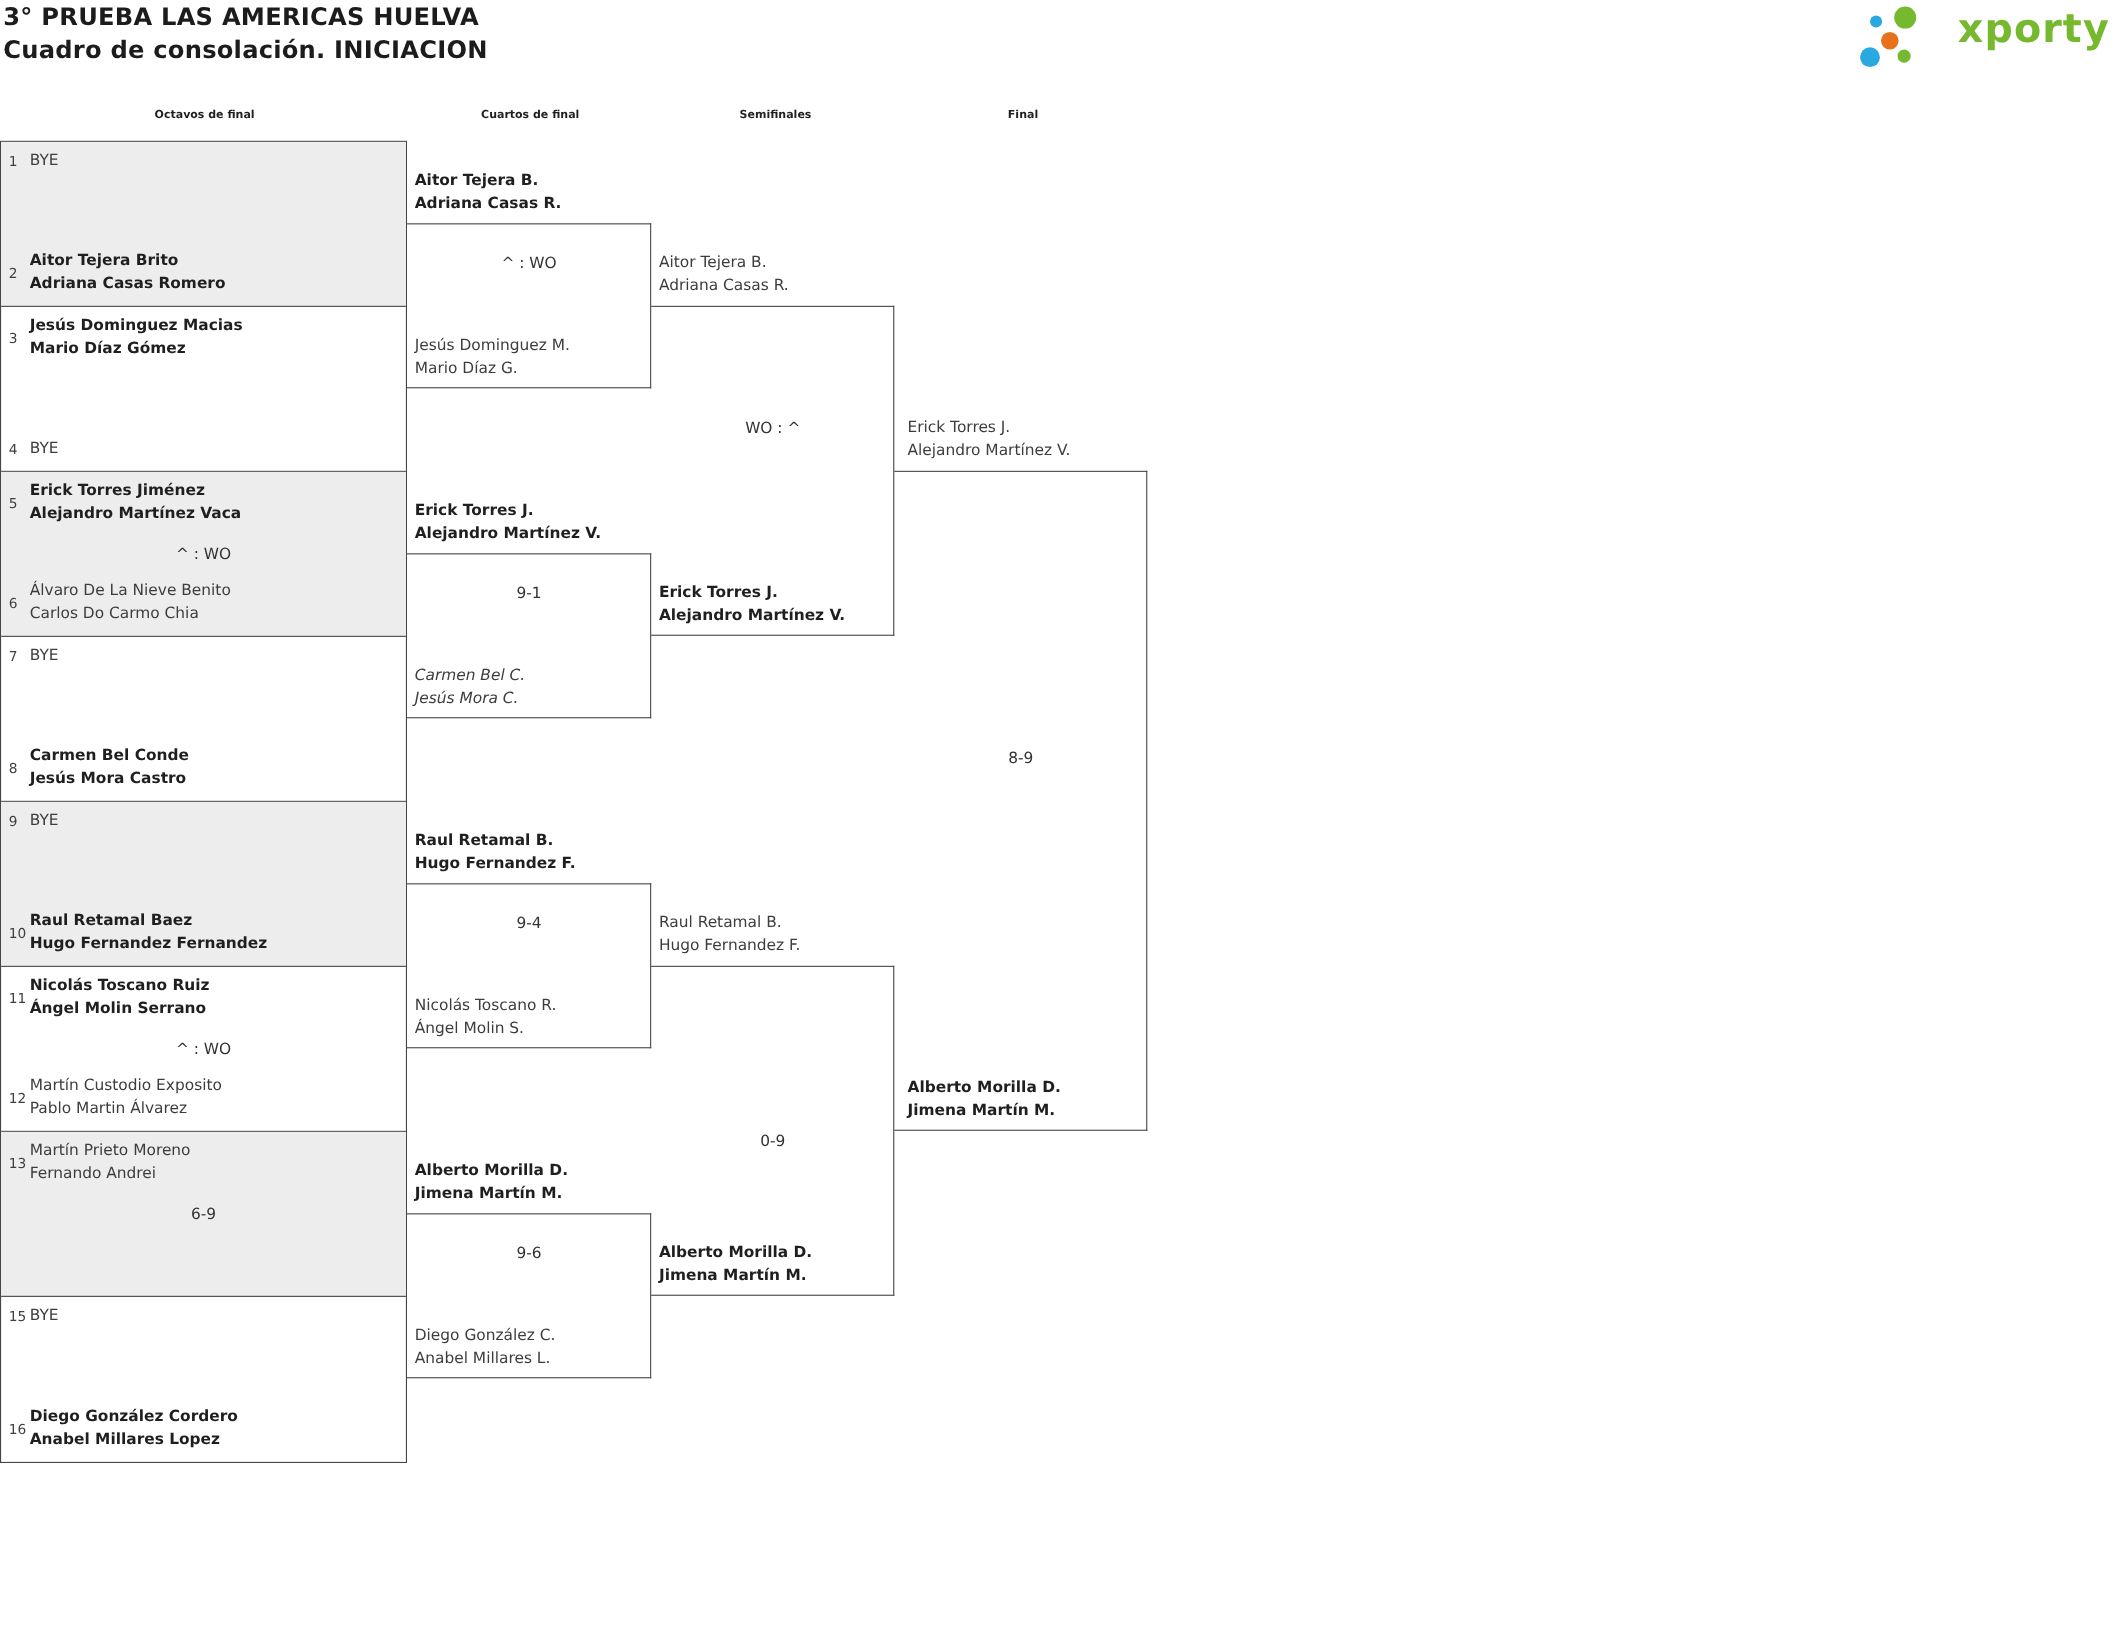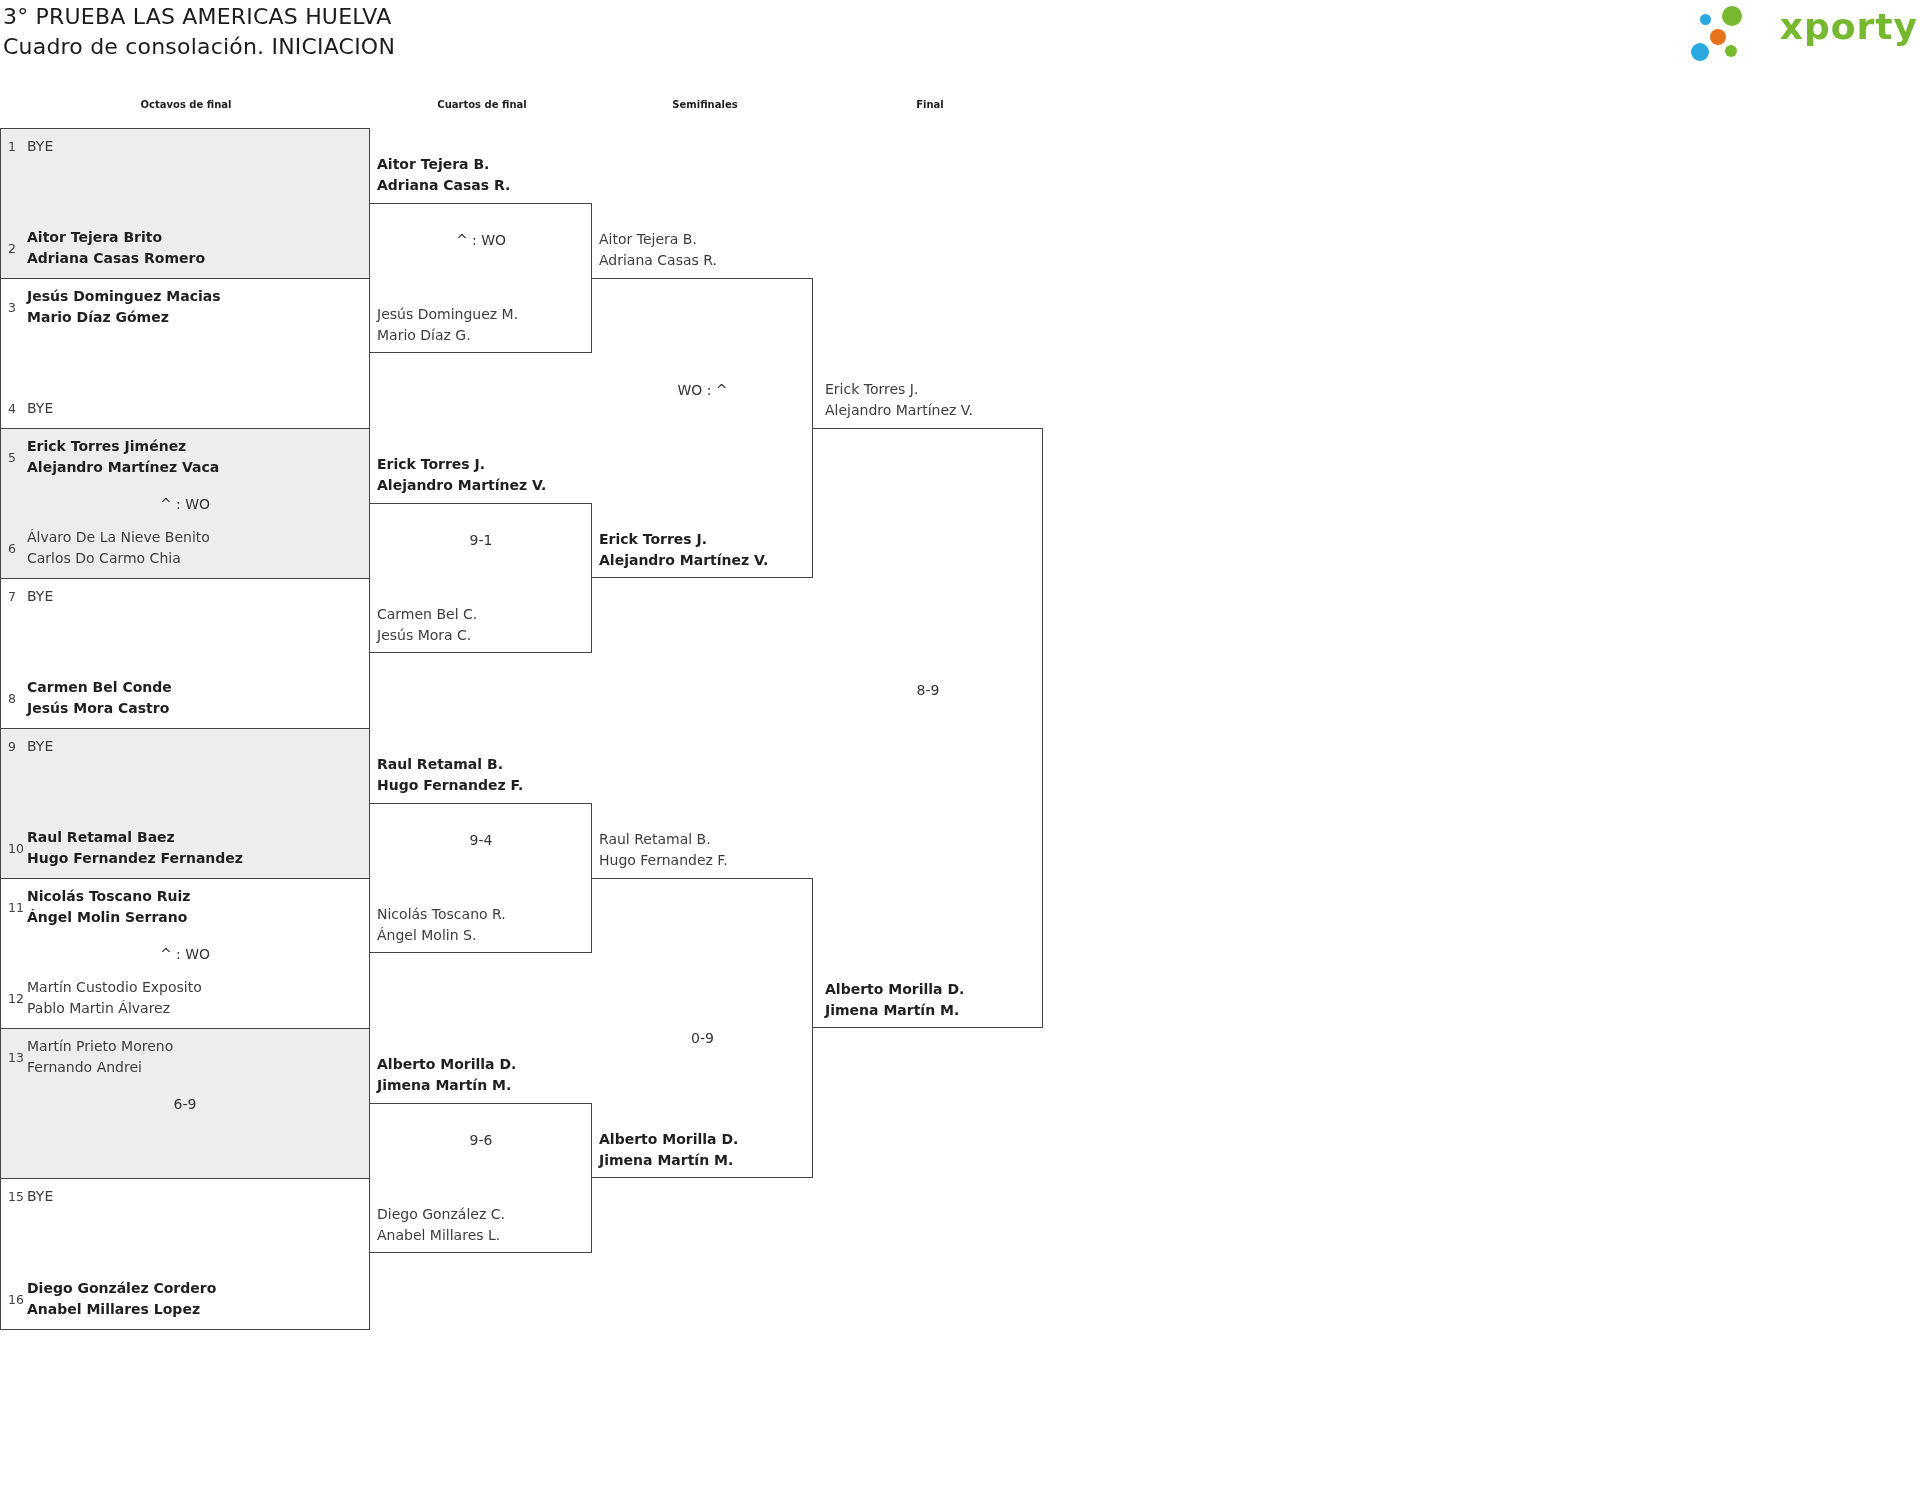--- a/index.html
+++ b/index.html
@@ -1,20 +1,20 @@
 <!DOCTYPE html>
 <html><head>
 <meta charset="utf-8">
 <style>
   html,body{margin:0;padding:0;background:#ffffff;}
   .page{position:relative;width:1920px;height:1492px;background:#ffffff;overflow:hidden;
         font-family:"DejaVu Sans","Liberation Sans",sans-serif;color:#222;}
   
   .title-block{position:absolute;left:3px;top:2px;}
-  .title-line{font-size:22px;font-weight:normal;line-height:30px;color:#1c1c1c;letter-spacing:.2px;}
+  .title-line{font-size:22px;font-weight:bold;line-height:30px;color:#1c1c1c;letter-spacing:.2px;}
   
   .logo{position:absolute;left:1680px;top:0;width:240px;height:70px;}
   .dot{position:absolute;border-radius:50%;}
   .dot-blue-small {left:20px;top:14px;width:11px;height:11px;background:#2aa9e0;}
   .dot-green-big  {left:42px;top:6px;width:20px;height:20px;background:#76b82e;}
   .dot-orange     {left:30px;top:29px;width:16px;height:16px;background:#e8721c;}
   .dot-blue-big   {left:11px;top:43px;width:18px;height:18px;background:#2aa9e0;}
   .dot-green-small{left:45px;top:45px;width:12px;height:12px;background:#76b82e;}
   .logo-word{position:absolute;right:2px;top:6px;font-size:36px;font-weight:bold;color:#76b82e;letter-spacing:1px;}
   
@@ -222,21 +222,21 @@
     <span class="nline">Adriana Casas R.</span>
   </div>
   <div class="slot-label" style="left:377px;top:304px;">
     <span class="nline">Jesús Dominguez M.</span>
     <span class="nline">Mario Díaz G.</span>
   </div>
   <div class="slot-label bold" style="left:377px;top:454px;">
     <span class="nline">Erick Torres J.</span>
     <span class="nline">Alejandro Martínez V.</span>
   </div>
-  <div class="slot-label" style="left:377px;top:604px;">
+  <div class="slot-label" style="left:377px;top:604px;font-style:italic;">
     <span class="nline">Carmen Bel C.</span>
     <span class="nline">Jesús Mora C.</span>
   </div>
   <div class="slot-label bold" style="left:377px;top:754px;">
     <span class="nline">Raul Retamal B.</span>
     <span class="nline">Hugo Fernandez F.</span>
   </div>
   <div class="slot-label" style="left:377px;top:904px;">
     <span class="nline">Nicolás Toscano R.</span>
     <span class="nline">Ángel Molin S.</span>

